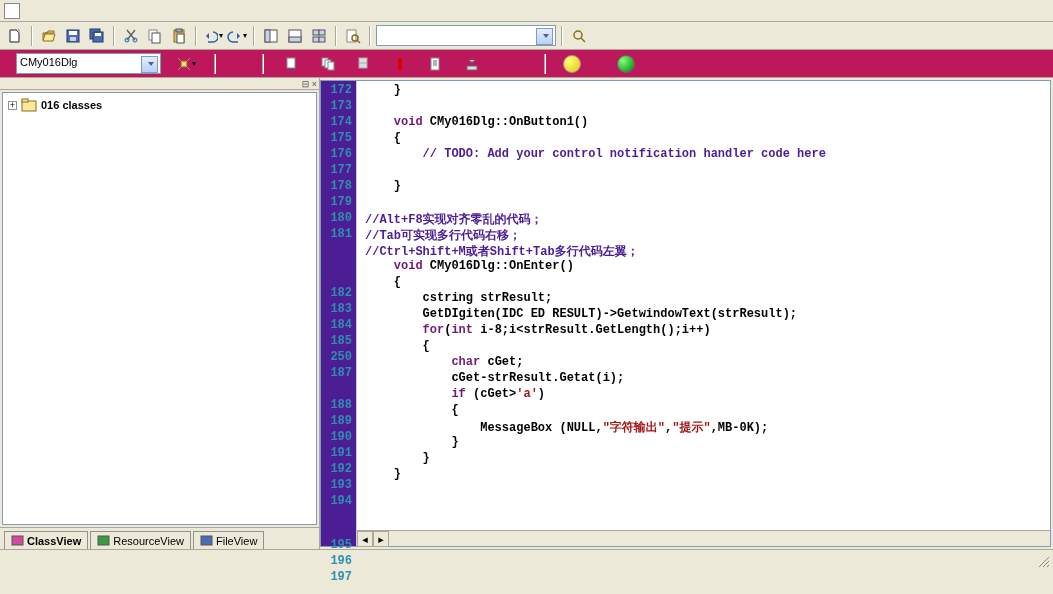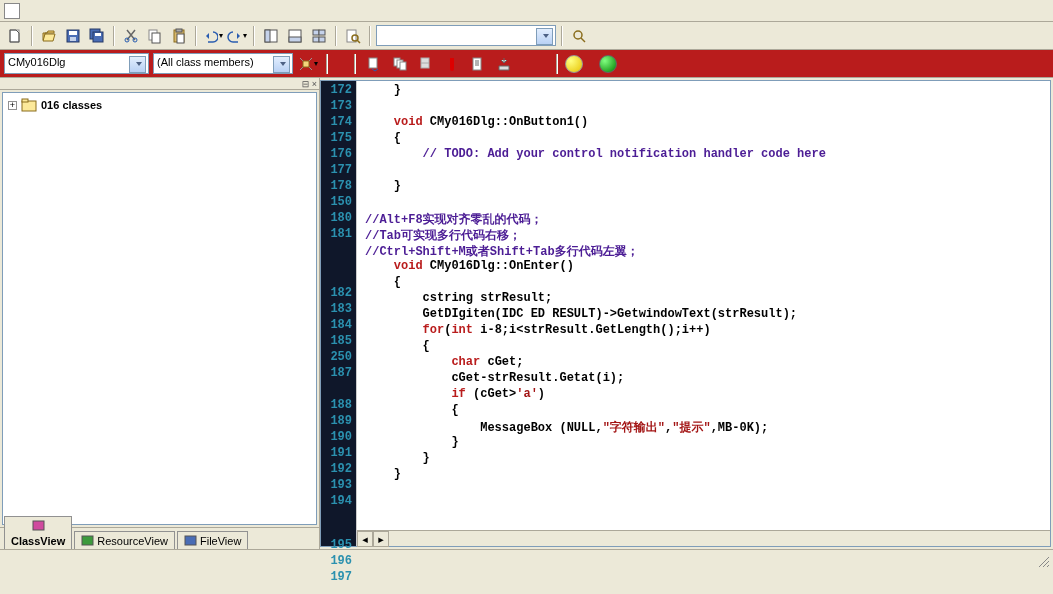--- a/index.html
+++ b/index.html
@@ -7,36 +7,36 @@
 .menubar { background:#ece9d8; border-bottom:1px solid #aca899; height:22px; display:flex; align-items:center; padding:0 4px; gap:2px; }
 .menu-icon { width:16px; height:16px; margin-right:4px; display:inline-block; border:1px solid #888; background:#fff; }
 .menuitem { padding:2px 6px; cursor:default; }
 .menuitem u { text-decoration:underline; }
 .toolbar { background:#ece9d8; border-bottom:1px solid #aca899; height:28px; display:flex; align-items:center; padding:2px 4px; gap:2px; }
 .sep { width:2px; height:20px; border-left:1px solid #aca899; border-right:1px solid #fff; margin:0 3px; }
 .tbtn { width:22px; height:22px; border:1px solid transparent; display:flex; align-items:center; justify-content:center; cursor:default; }
 .combo { height:21px; border:1px solid #7f9db9; background:#fff; font-size:11px; padding:2px 18px 2px 3px; position:relative; display:inline-block; }
 .combo::after { content:""; position:absolute; right:2px; top:2px; width:15px; height:15px; background:linear-gradient(#e2eefe,#b9d1f4); border:1px solid #7f9db9; }
 .combo::before { content:""; position:absolute; right:6px; top:8px; width:0; height:0; border-left:3px solid transparent; border-right:3px solid transparent; border-top:4px solid #4d6185; z-index:2; }
-.toolbar2 { background:#b91c1c; border-bottom:1px solid #aca899; height:28px; display:flex; align-items:center; padding:2px 4px; gap:4px; }
+.toolbar2 { background:#be185d; border-bottom:1px solid #aca899; height:28px; display:flex; align-items:center; padding:2px 16px; gap:14px; }
 .main { display:flex; height:471px; }
 .sidebar { width:320px; background:#ece9d8; display:flex; flex-direction:column; border-right:1px solid #aca899; }
 .side-top { height:12px; background:#ece9d8; border-bottom:1px solid #aca899; display:flex; justify-content:flex-end; align-items:center; padding-right:2px; font-size:9px; color:#555; }
 .tree { flex:1; background:#fff; border:1px solid #7f9db9; margin:2px; overflow:auto; padding:4px; }
 .tree-row { display:flex; align-items:center; gap:4px; padding:1px; }
 .expand { width:9px; height:9px; border:1px solid #919191; display:flex; align-items:center; justify-content:center; font-size:9px; line-height:7px; color:#000; background:#fff; }
 .folder-icon { width:16px; height:14px; }
 .tabs { display:flex; border-top:1px solid #aca899; background:#ece9d8; height:22px; align-items:flex-end; padding-left:4px; }
 .tab { border:1px solid #919191; border-bottom:none; padding:2px 6px; margin-right:2px; background:#ece9d8; display:flex; align-items:center; gap:3px; font-size:11px; }
-.tab.active { background:#ece9d8; font-weight:bold;flex-direction:column; }
+.tab.active { background:#ece9d8; font-weight:bold; }
 .tab-icon { width:13px; height:13px; }
 .editor-wrap { flex:1; display:flex; background:#fff; border:1px solid #7f9db9; margin:2px 2px 2px 0; position:relative; }
-.gutter { width:36px; background:#0f172a; border-right:1px solid #ccc; text-align:right; padding:2px 4px 2px 8px; font:bold 12px Consolas,"Courier New",monospace; color:#2b91af; }
+.gutter { width:36px; background:#4c1d95; border-right:1px solid #ccc; text-align:right; padding:2px 4px 2px 8px; font:bold 12px Consolas,"Courier New",monospace; color:#2b91af; }
 .code { flex:1; padding:2px 8px; font:bold 12px Consolas,"Courier New",monospace; white-space:pre; overflow:auto; }
-.code .kw { color:#b91c1c; }
+.code .kw { color:#701a75; }
 .code .cm { color:#4c1d95; }
 .code .str { color:#a31515; }
 .hscroll { position:absolute; bottom:0; left:36px; right:0; height:16px; background:#ece9d8; border-top:1px solid #aca899; display:flex; }
 .hscroll-arrow { width:16px; height:16px; background:#ece9d8; border:1px solid #aca899; display:flex; align-items:center; justify-content:center; }
 .statusbar { height:20px; background:#ece9d8; border-top:1px solid #aca899; display:flex; align-items:center; }
 .grip { width:20px; margin-left:auto; }
 .smiley { width:18px; height:18px; border-radius:50%; display:inline-block; position:relative; }
 .smiley.yellow { background:radial-gradient(circle at 30% 30%,#ffff80,#e6c200); border:1px solid #999; }
 .smiley.green { background:radial-gradient(circle at 30% 30%,#80ff80,#008000); border:1px solid #666; }
 </style>
@@ -146,21 +146,20 @@
   <span class="tbtn">
       <svg width="16" height="16">
         <circle cx="7" cy="7" r="4" fill="none" stroke="#8a6d1c" stroke-width="1.5"></circle>
         <path d="M10 10l4 4" stroke="#8a6d1c" stroke-width="1.5"></path>
       </svg>
     </span>
 </div>
 
 <div class="toolbar2">
   <span class="combo" style="width:145px">CMy016Dlg</span>
-  <span class="combo" style="width:140px">(All class members)</span>
   <span class="tbtn">
       <svg width="16" height="16">
         <path d="M2 2l12 12M14 2L2 14" stroke="#999"></path>
         <rect x="5" y="5" width="6" height="6" fill="#f4d47c" stroke="#8a6d1c"></rect>
       </svg>
       <span style="font-size:8px;">▾</span>
     </span>
   <span class="sep"></span>
   <span style="width:12px"></span>
   <span class="sep"></span>
@@ -244,21 +243,21 @@
 
   <div class="editor-wrap">
     <div class="gutter" id="gutter">
         <div style="height: 16px;">172</div>
         <div style="height: 16px;">173</div>
         <div style="height: 16px;">174</div>
         <div style="height: 16px;">175</div>
         <div style="height: 16px; text-align: right;">176</div>
         <div style="height: 16px;">177</div>
         <div style="height: 16px;">178</div>
-        <div style="height: 16px;">150</div>
+        <div style="height: 16px;">179</div>
         <div style="height: 16px;">180</div>
         <div style="height: 16px;">181</div>
         <div style="height: 16px; margin-top: 43px;">182</div>
         <div style="height: 16px;">183</div>
         <div style="height: 16px;">184</div>
         <div style="height: 16px;">185</div>
         <div style="height: 16px;">250</div>
         <div style="height: 16px;">187</div>
         <div style="height: 16px; margin-top: 16px;">188</div>
         <div style="height: 16px;">189</div>

